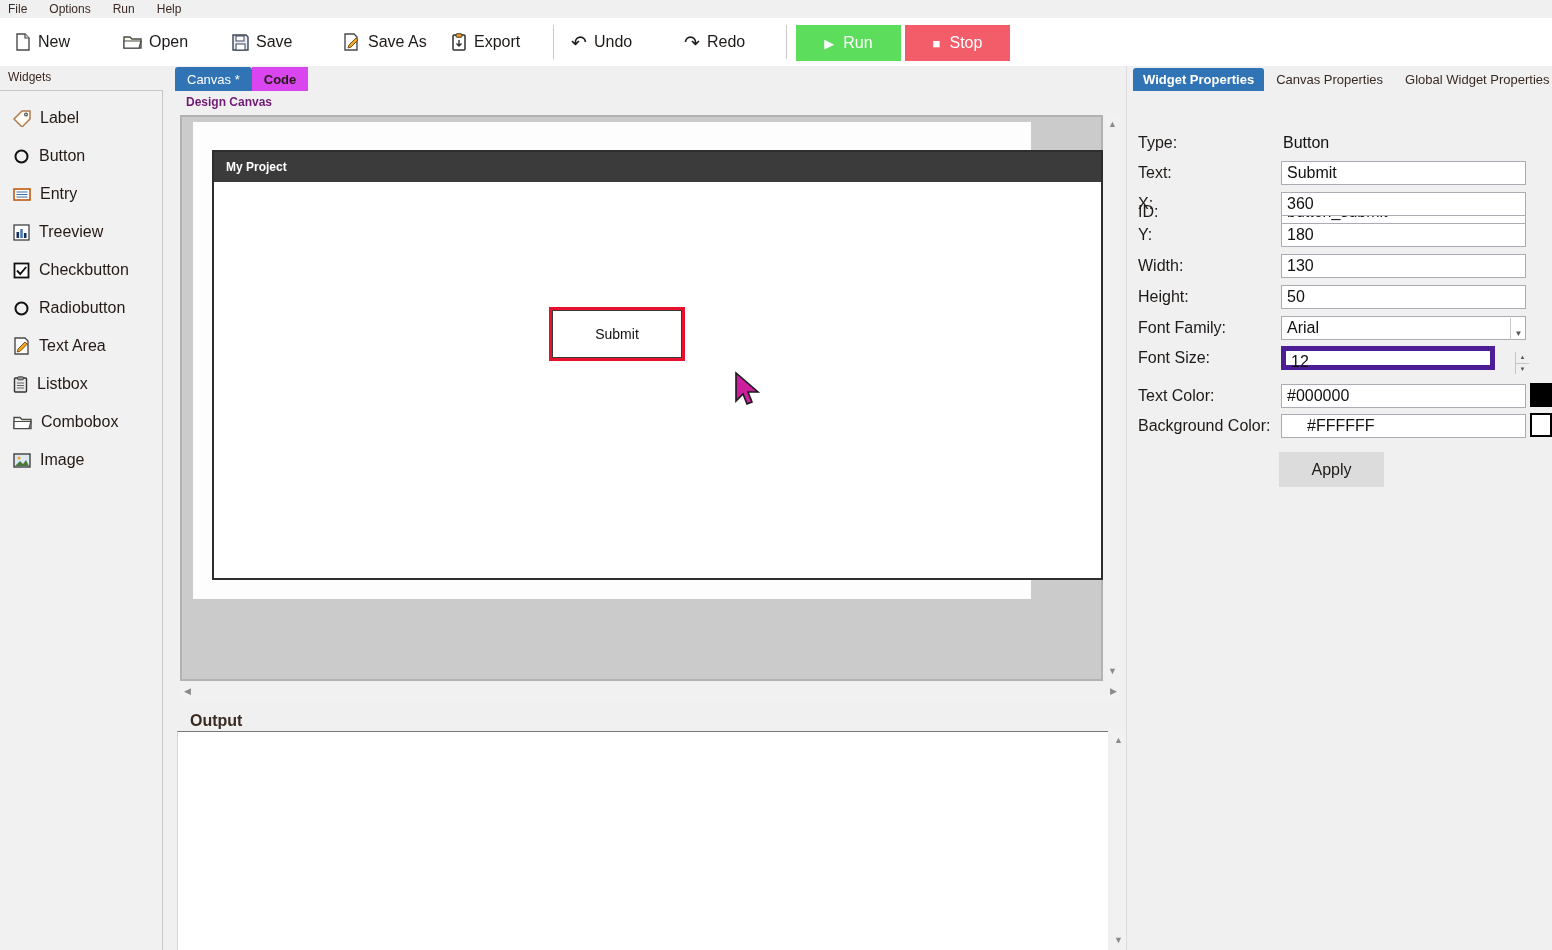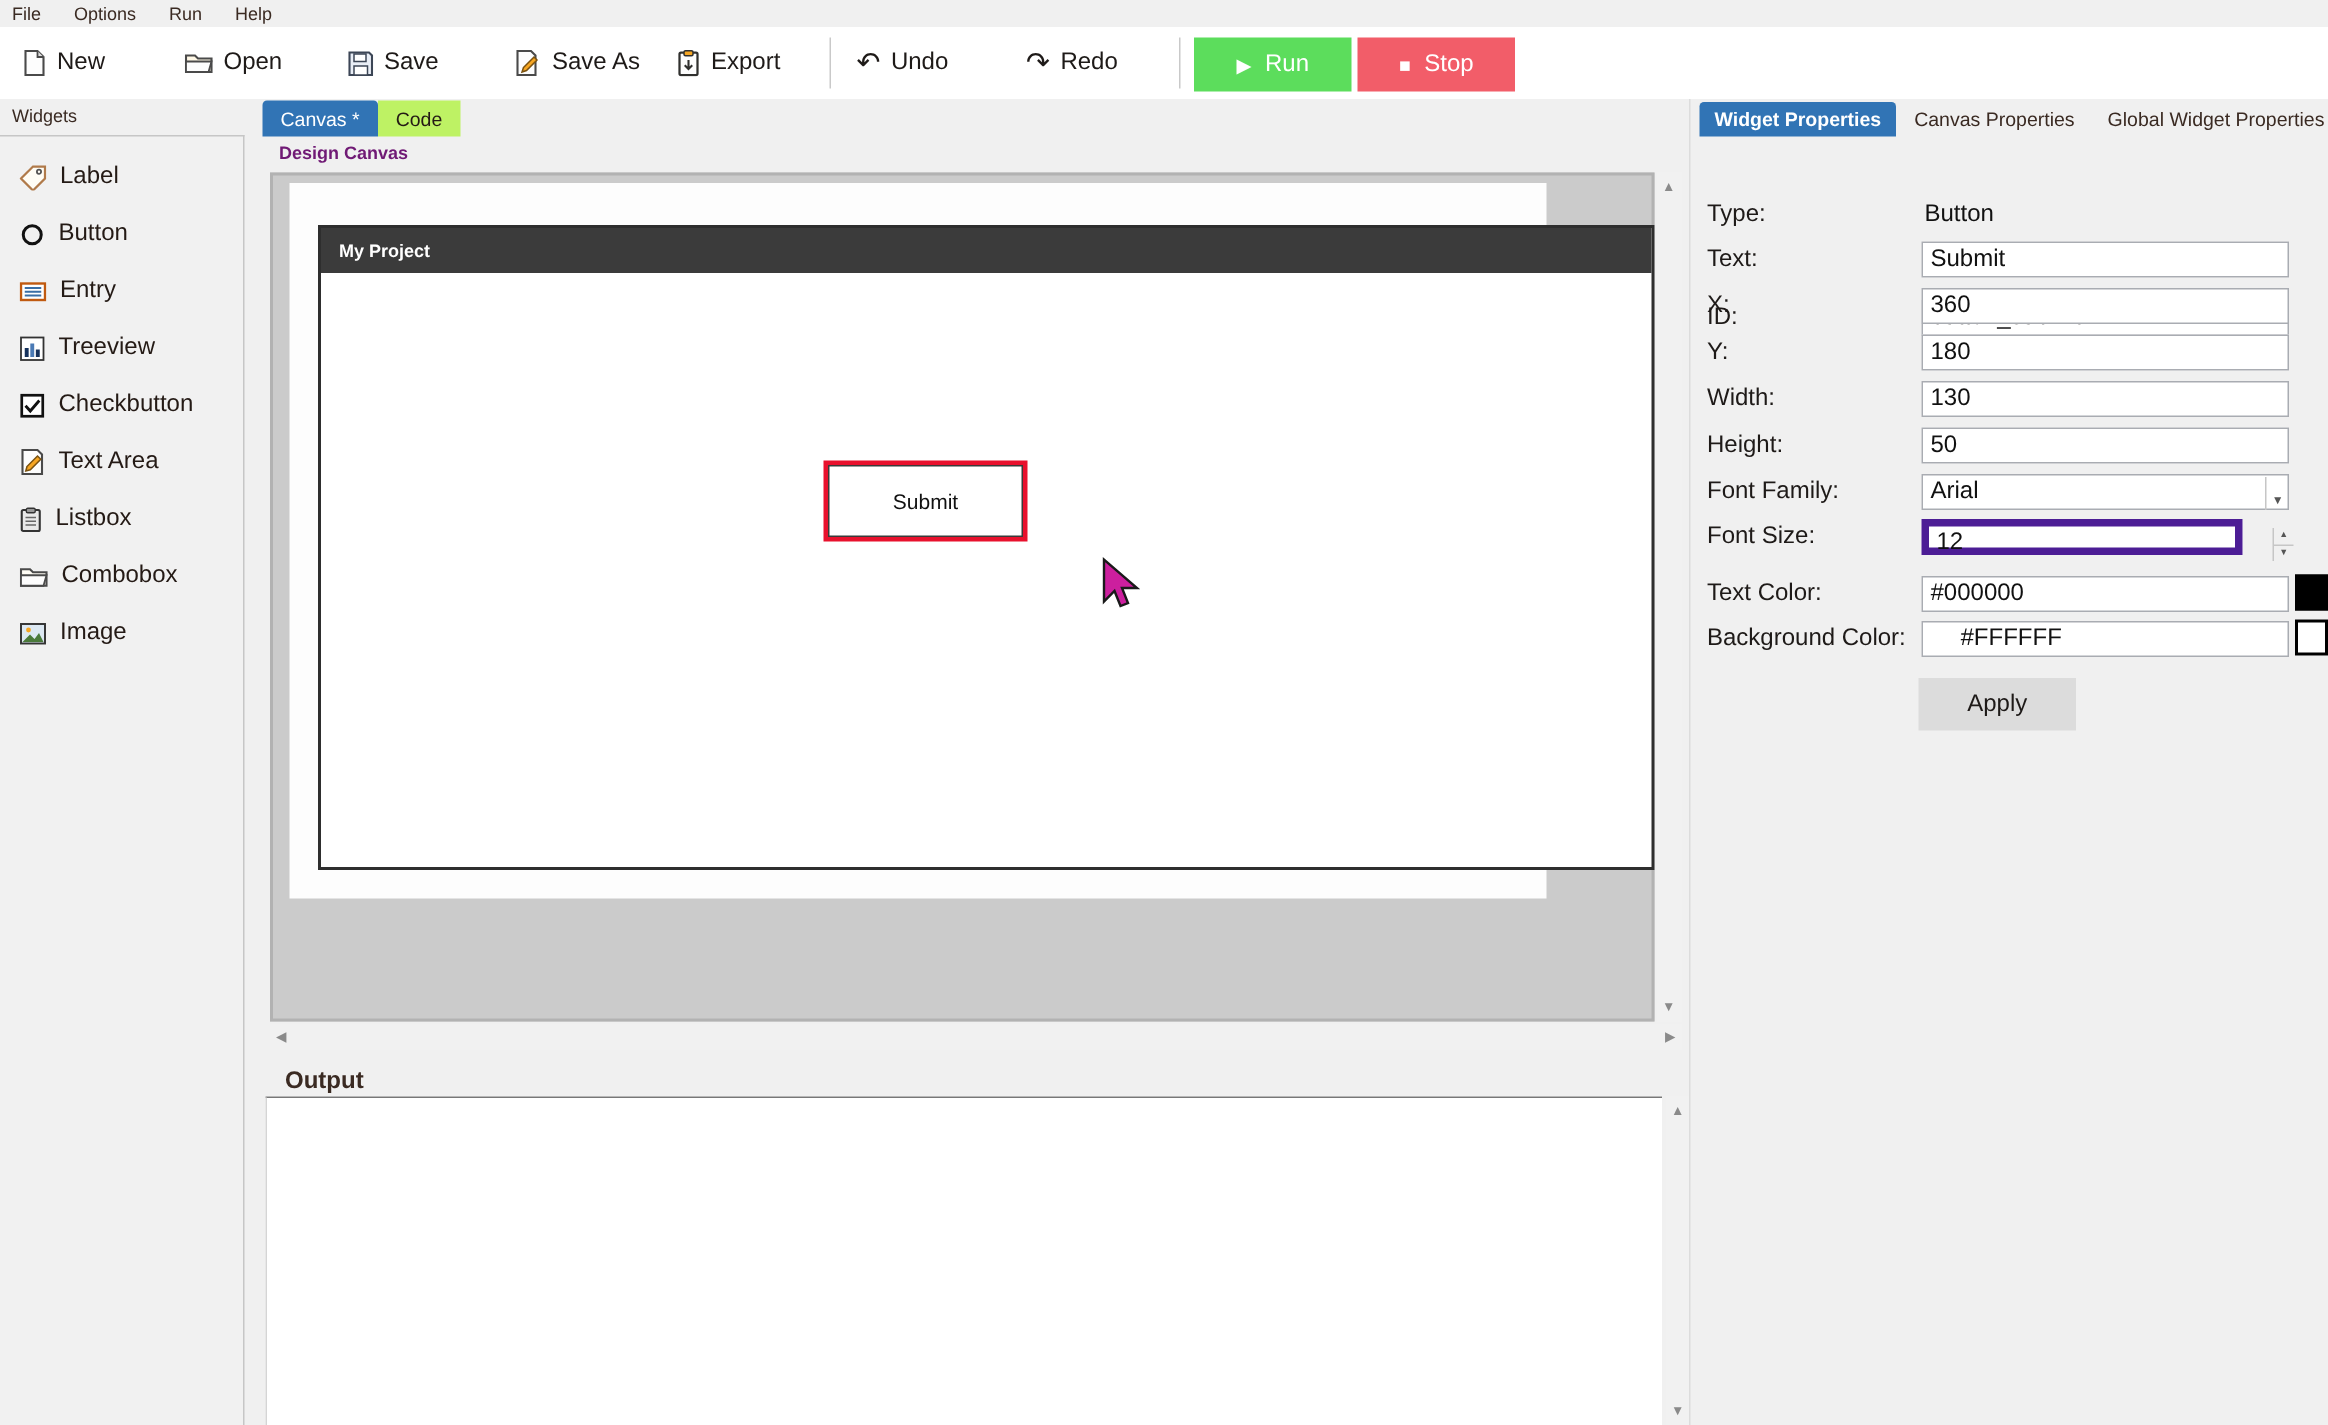--- a/index.html
+++ b/index.html
@@ -30,21 +30,21 @@
   .widgets-title { position:absolute; left:8px; top:70px; font-size:12px; color:#3a2a22; }
   .sidebar { position:absolute; left:0; top:90px; width:163px; height:860px;
     background:#f1f1f1; border-top:1px solid #c6c6c6; border-right:1px solid #c6c6c6; padding-top:8px; }
   .witem { height:38px; display:flex; align-items:center; padding-left:13px; gap:9px;
     font-size:16px; color:#241a15; cursor:default; }
   .witem svg { display:block; flex:0 0 auto; }
   
   .tabbar { position:absolute; left:175px; top:67px; height:24px; display:flex; }
   .tab { height:24px; padding:0 12px; font-size:13px; display:flex; align-items:center; cursor:default; }
   .tab.active { background:#3174b5; color:#fff; border-radius:3px 3px 0 0; }
-  .tab.plain { background:#bef264; color:#241a15; font-weight:normal; }
+  .tab.plain { background:#d946ef; color:#241a15; font-weight:bold; }
   .design-label { position:absolute; left:186px; top:95px; font-size:12px; font-weight:bold; color:#701a75; }
   
   .canvas-area { position:absolute; left:180px; top:115px; width:923px; height:566px;
     background:#cbcbcb; border:2px solid #b2b2b2; }
   .design-surface { position:absolute; left:11px; top:5px; width:838px; height:477px; background:#fdfdfd; }
   .dwindow { position:absolute; left:19px; top:28px; width:891px; height:430px;
     background:#ffffff; border:2px solid #2e2e2e; }
   .dtitlebar { height:30px; background:#3b3b3b; color:#fff; font-size:12px; font-weight:bold;
     display:flex; align-items:center; padding-left:12px; }
   .submit-widget { position:absolute; left:335px; top:155px; width:136px; height:54px;
@@ -211,20 +211,28 @@
       <span>
           <svg width="17" height="17" viewBox="0 0 17 17">
             <rect x="1.5" y="1.5" width="14" height="14" fill="#fff" stroke="#111" stroke-width="1.8"></rect>
             <path d="M4 8.5 l3.2 3.5 l6 -7" fill="none" stroke="#111" stroke-width="1.9"></path>
           </svg>
         </span>
       <span>Checkbutton</span>
     </div>
     <div class="witem">
       <span>
+          <svg width="17" height="17" viewBox="0 0 17 17">
+            <circle cx="8.5" cy="8.5" r="6" fill="none" stroke="#111" stroke-width="2"></circle>
+          </svg>
+        </span>
+      <span>Radiobutton</span>
+    </div>
+    <div class="witem">
+      <span>
           <svg width="17" height="18" viewBox="0 0 17 18">
             <path d="M2 1 h10 l3 3 v13 h-13 z" fill="#fdfdfd" stroke="#4a4a4a" stroke-width="1.4"></path>
             <path d="M5 12 l7 -7 l2.2 2.2 l-7 7 l-3 0.8 z" fill="#f6a623" stroke="#7a5210" stroke-width="1"></path>
           </svg>
         </span>
       <span>Text Area</span>
     </div>
     <div class="witem">
       <span>
           <svg width="15" height="17" viewBox="0 0 15 17">

